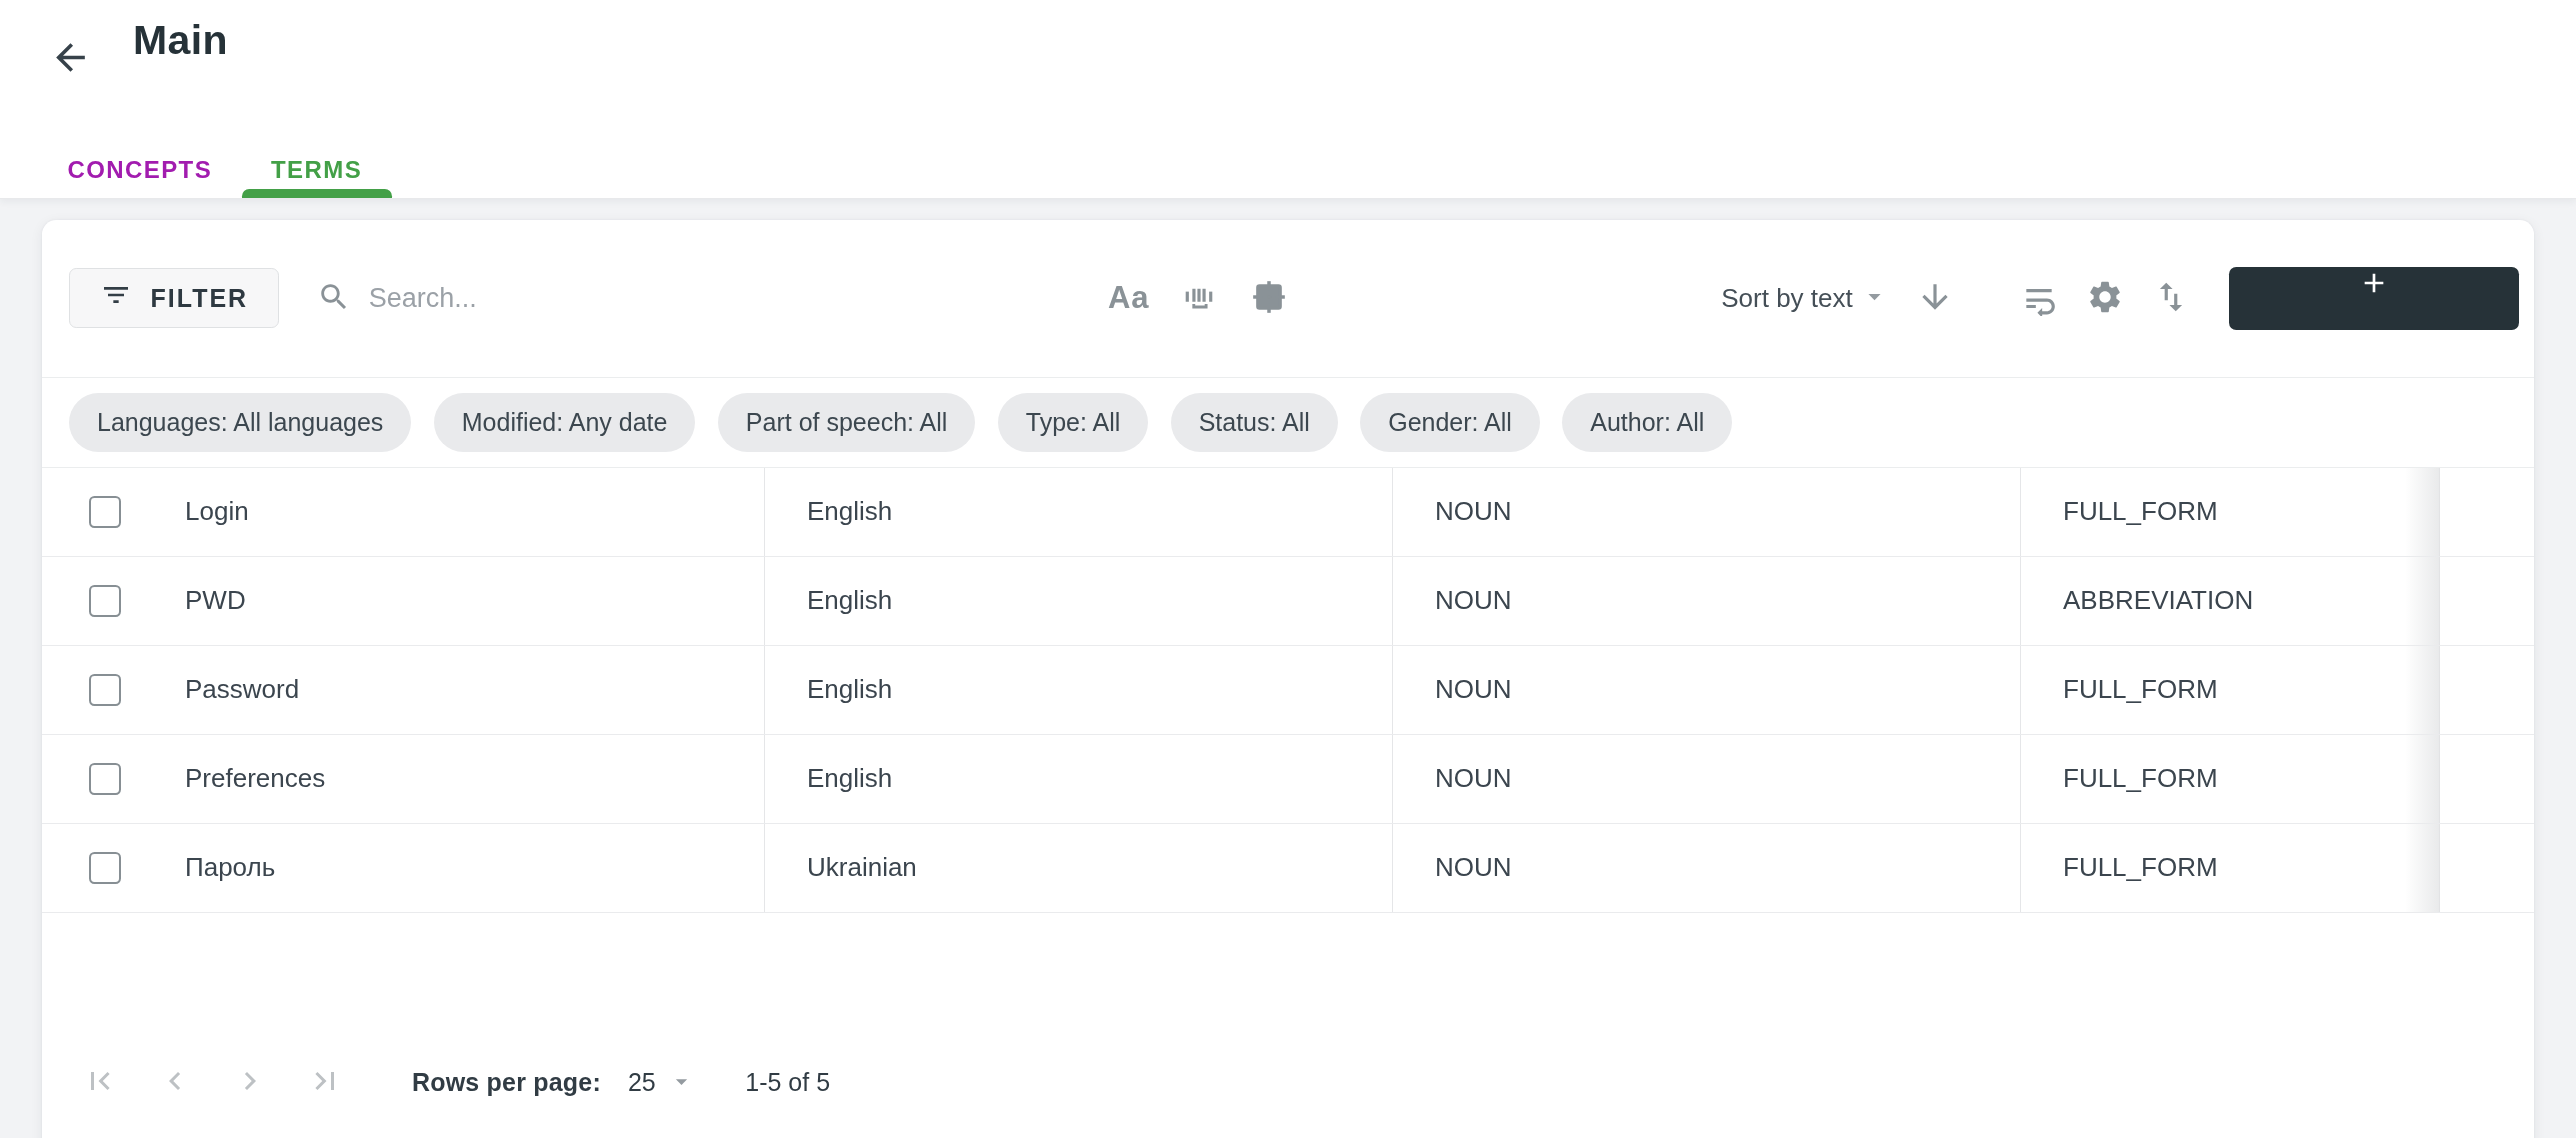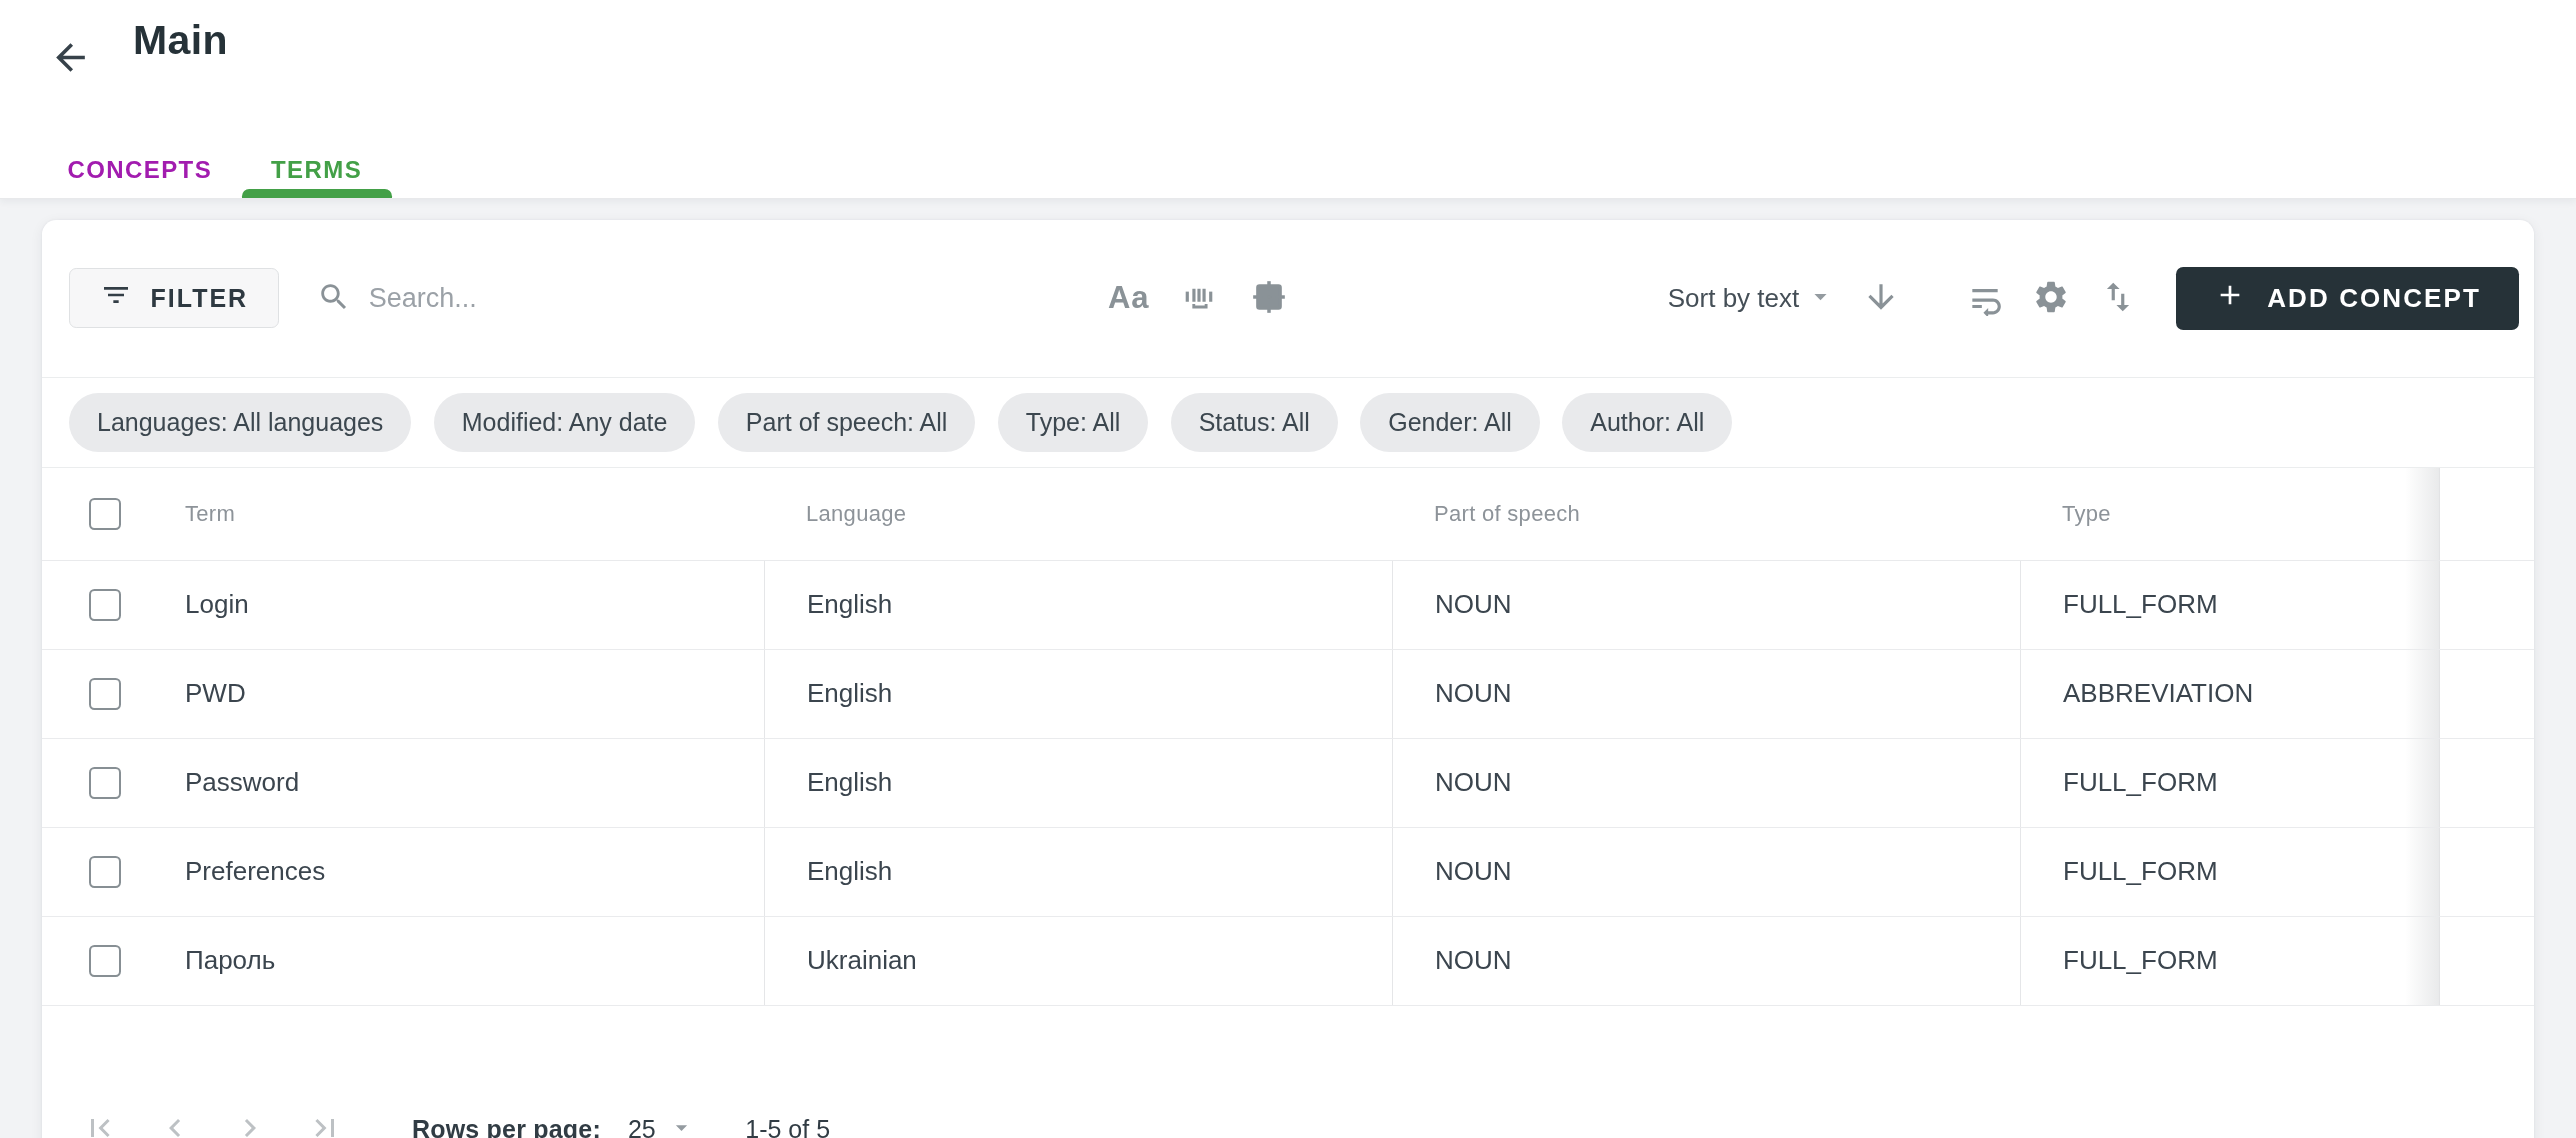--- a/index.html
+++ b/index.html
@@ -89,21 +89,21 @@
   .sort-label { font-size:26px; color:#454f57; }
   .sort-select svg { width:29px; height:29px; fill:#949ba0; }
   .sort-dir-btn { margin-left:19.7px; }
   .right-icons { display:flex; align-items:center; gap:14.3px; margin-left:52px; }
   .add-btn {
     margin-left:32px;
     height:63px; padding:0 38px;
     background:#263238; color:#fff;
     border:none; border-radius:7.2px; cursor:pointer;
     display:flex; align-items:center; gap:21.5px;
-    font-family:inherit; font-size:26px; font-weight:bold; letter-spacing:2.1px;
+    font-family:inherit; font-size:26px; font-weight:bold; letter-spacing:2.1px;flex-direction:column;
   }
   .add-btn svg { width:32px; height:32px; fill:#ffffff; }
   
   .chips-row {
     height:90px; flex:0 0 90px;
     display:flex; align-items:center; gap:22.4px;
     padding:0 27px;
     border-bottom:1.8px solid #ebedee;
   }
   .chip {
@@ -296,30 +296,20 @@
     <div class="chips-row">
       <button class="chip">Languages: All languages</button>
       <button class="chip">Modified: Any date</button>
       <button class="chip">Part of speech: All</button>
       <button class="chip">Type: All</button>
       <button class="chip">Status: All</button>
       <button class="chip">Gender: All</button>
       <button class="chip">Author: All</button>
     </div>
 
-    <div class="grid-row thead">
-      <div class="th cell-term">
-        <span class="checkbox"></span>
-        <span>Term</span>
-      </div>
-      <div class="th">Language</div>
-      <div class="th">Part of speech</div>
-      <div class="th shadow-right">Type</div>
-      <div class="th pin-line"></div>
-    </div>
 
     <div class="grid-row trow">
       <div class="td cell-term">
         <span class="checkbox"></span>
         <span>Login</span>
       </div>
       <div class="td v-line">English</div>
       <div class="td v-line">NOUN</div>
       <div class="td v-line shadow-right">FULL_FORM</div>
       <div class="td pin-line"></div>

